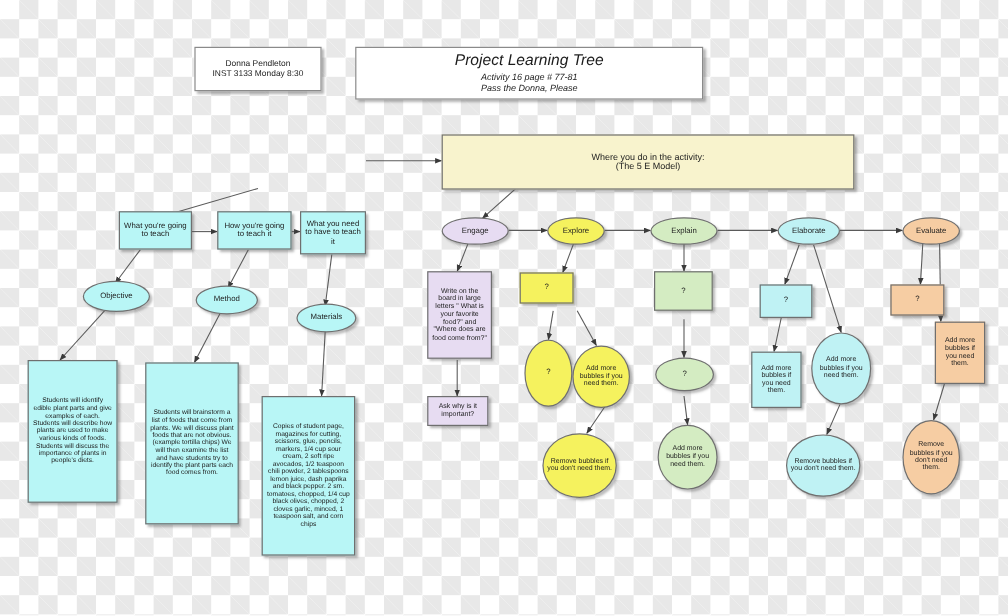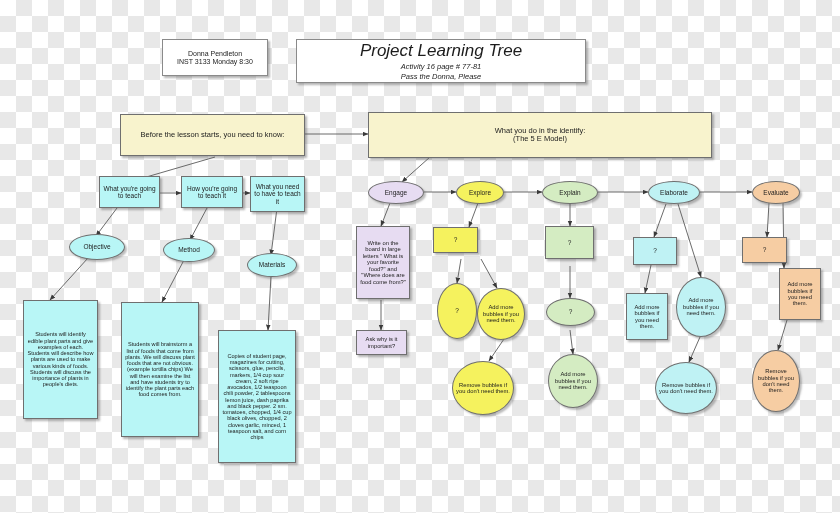--- a/index.html
+++ b/index.html
@@ -51,21 +51,21 @@
     border: 1px solid #6f6f6f;
     border-radius: 50%;
     box-shadow: 2px 2px 2px rgba(90,90,90,0.40);
   }
   .plain {
     background: #ffffff;
     border: 1px solid #8a8a8a;
   }
   .title-main {
     font-style: italic;
-    font-size: 17px;
+    font-size: 13px;
     display: block;
     margin-bottom: 2px;
   }
   .title-sub {
     font-size: 7.5px;
     display: block;
     line-height: 1.25;
     font-style: italic;
   }
   .stack { display: block; }
@@ -136,27 +136,24 @@
   </div>
 
   <div class="node rect plain" style="left:296px; top:39px; width:290px; height:44px;">
     <span class="stack">
       <span class="title-main">Project Learning Tree</span>
       <span class="title-sub">Activity 16 page # 77-81</span>
       <span class="title-sub">Pass the Donna, Please</span>
     </span>
   </div>
 
-  <div class="node rect" style="left:120px; top:114px; width:185px; height:42px; background:#f8f3cd; font-size:7.5px;">
-    <span>Before the lesson starts, you need to know:</span>
-  </div>
 
   <div class="node rect" style="left:368px; top:112px; width:344px; height:46px; font-size:7.5px; background:#f8f3cd;">
     <span class="stack">
-      <span>What you do in the identify:</span><br>
+      <span>Where you do in the activity:</span><br>
       <span>(The 5 E Model)</span>
     </span>
   </div>
 
   <div class="node rect" style="left:99px; top:176px; width:61px; height:32px; background:#b8f6f6; font-size:6.5px;">
     <span>What you're going to teach</span>
   </div>
   <div class="node rect" style="left:181px; top:176px; width:62px; height:32px; background:#b8f6f6; font-size:6.5px;">
     <span>How you're going to teach it</span>
   </div>

